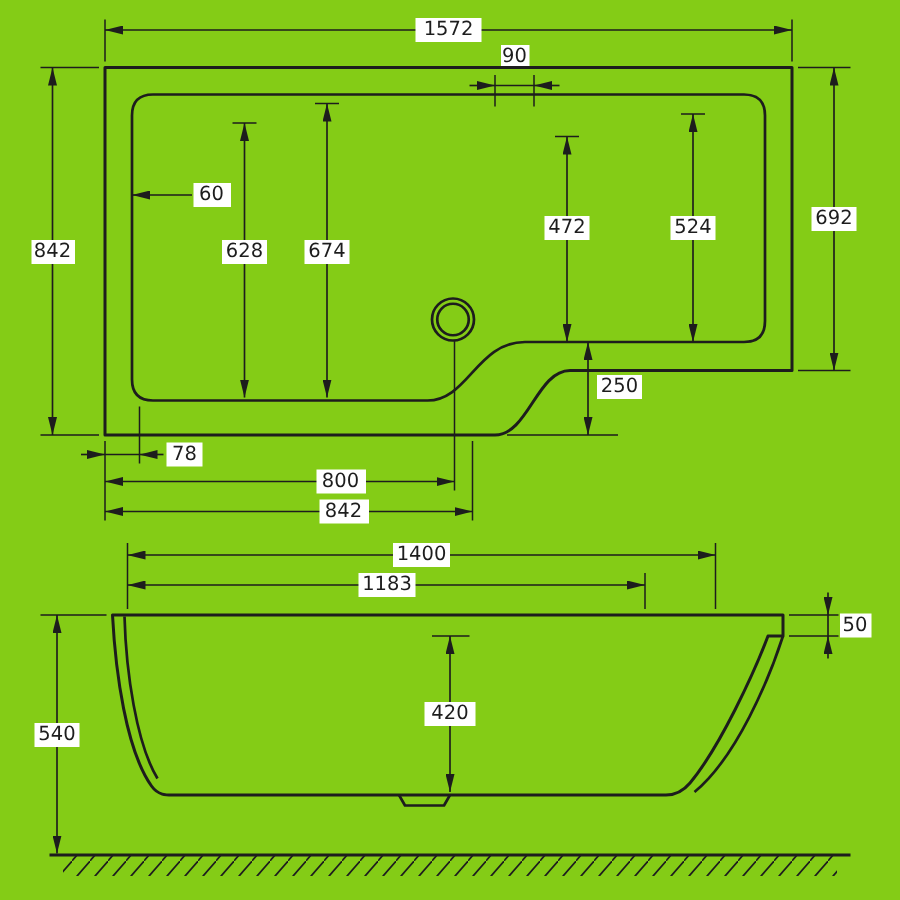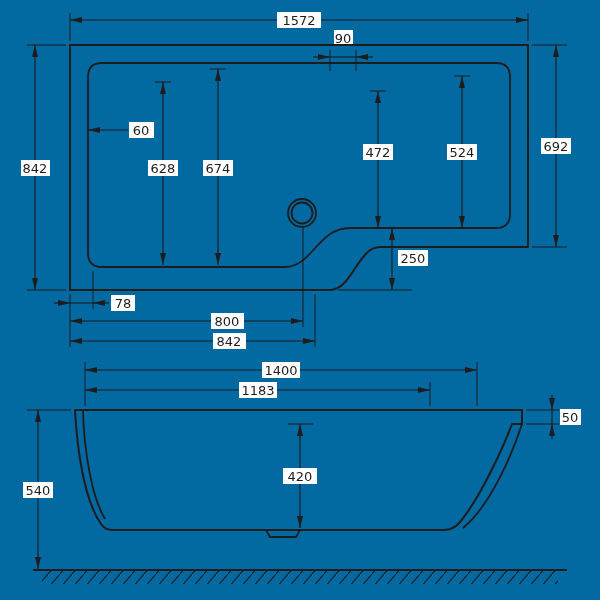--- a/index.html
+++ b/index.html
@@ -1,16 +1,16 @@
 <!DOCTYPE html>
 <html><head>
 <meta charset="utf-8">
 <style>
   html,body { margin:0; padding:0; background:#ffffff; }
-  .canvas { width:600px; height:600px; position:relative; background:#0369a1; overflow:hidden; }
+  .canvas { width:600px; height:600px; position:relative; background:#84cc16; overflow:hidden; }
   svg { display:block; }
   .outline { fill:none; stroke:#1d1d1d; stroke-width:2; stroke-linejoin:round; stroke-linecap:round; }
   .inner   { fill:none; stroke:#1d1d1d; stroke-width:1.8; stroke-linejoin:round; }
   .dim  { stroke:#1d1d1d; stroke-width:1.1; fill:none; }
   .ext  { stroke:#1d1d1d; stroke-width:1; fill:none; }
   .tick { stroke:#1d1d1d; stroke-width:1; }
   .dlabel { font-family:"DejaVu Sans", sans-serif; font-size:13px; fill:#1d1d1d;
             text-anchor:middle; dominant-baseline:central; }
   .bg { fill:#ffffff; }
 </style>

